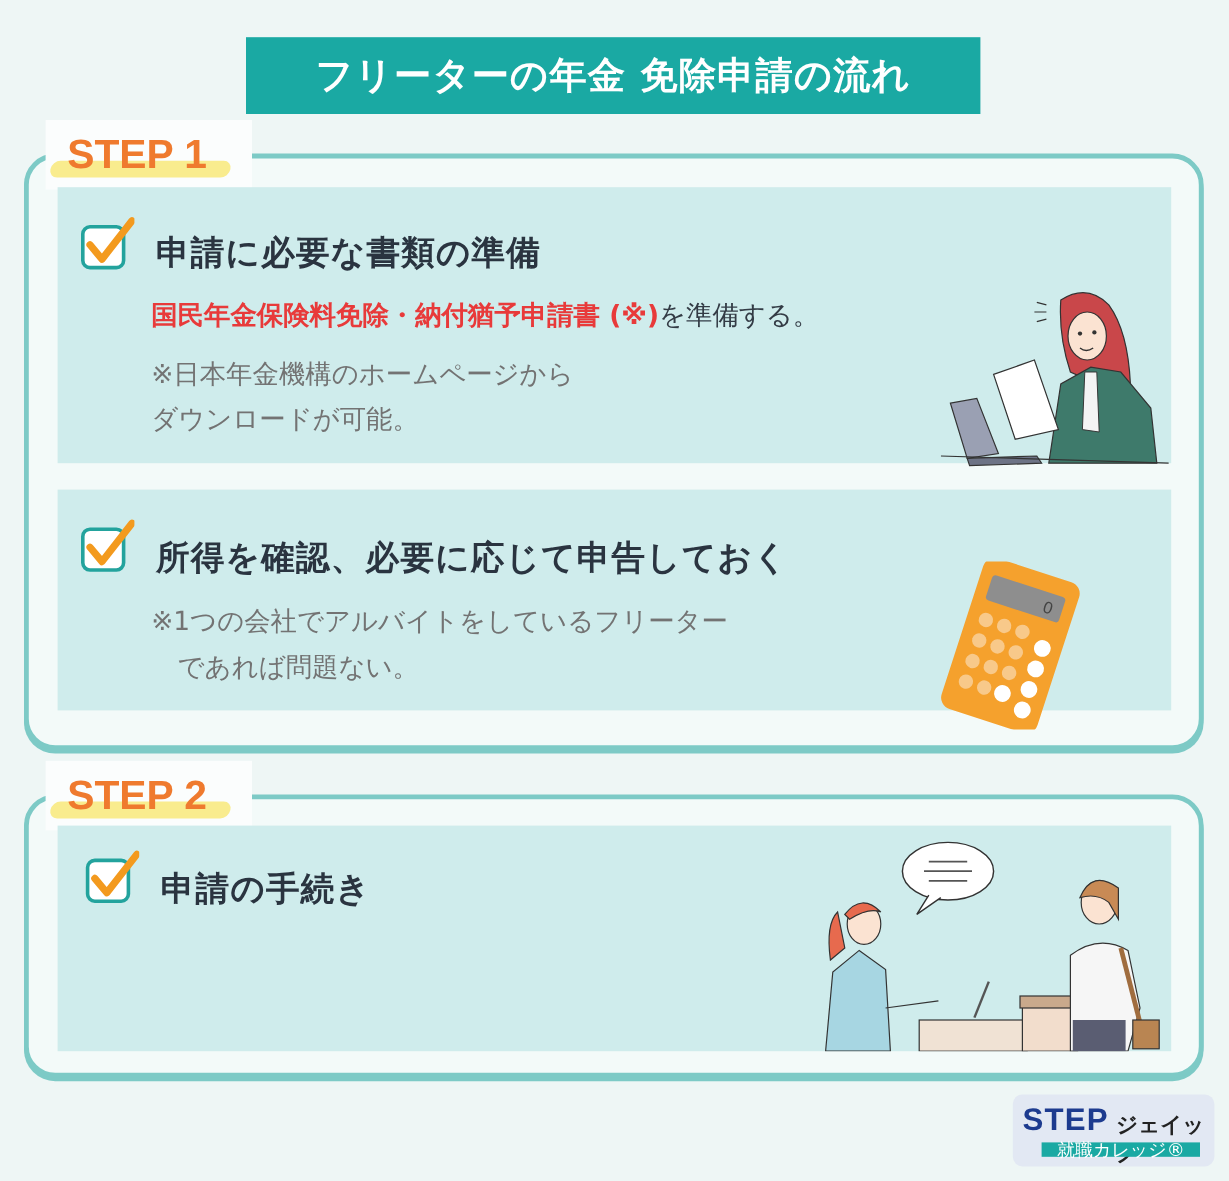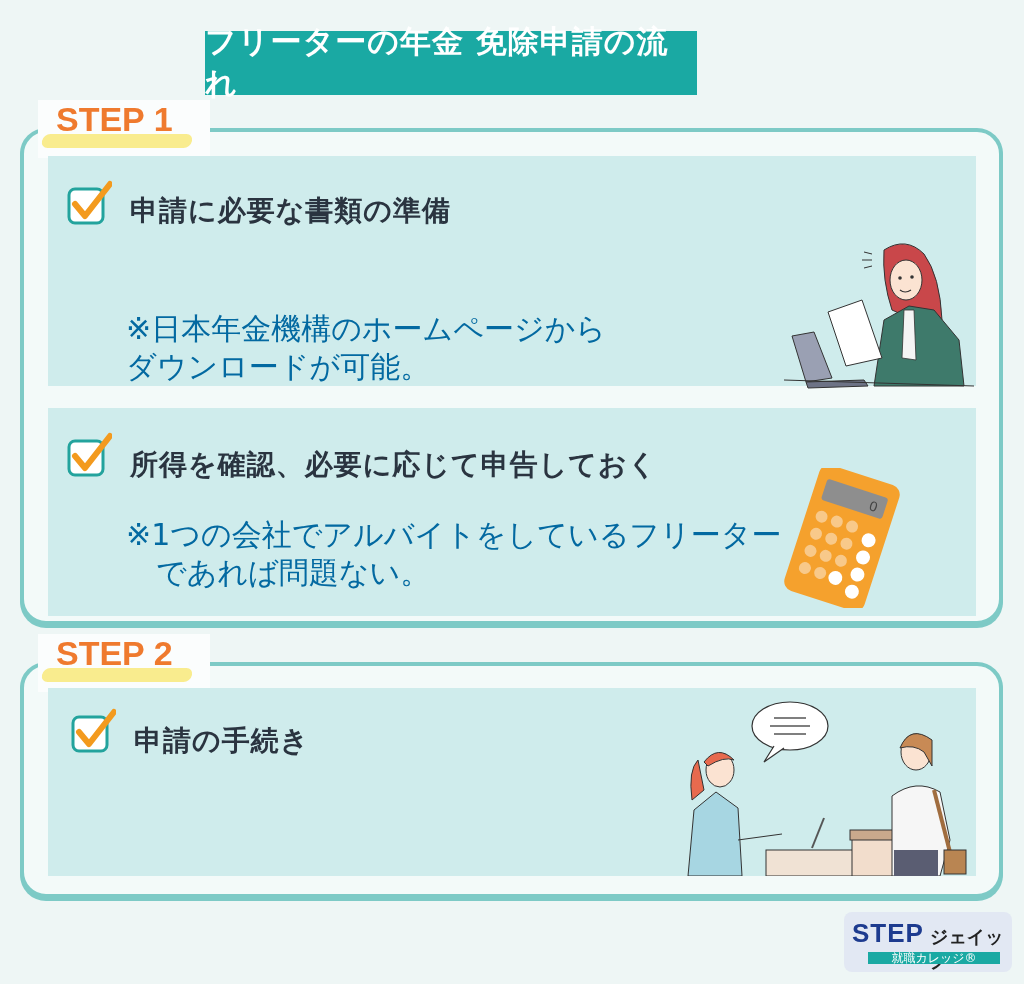--- a/index.html
+++ b/index.html
@@ -4,104 +4,106 @@
 <style>
   * { box-sizing: border-box; margin: 0; padding: 0; }
   html, body { width: 1024px; height: 984px; overflow: hidden; }
   body {
     background: #eef6f5;
     font-family: "DejaVu Sans", "Liberation Sans", sans-serif;
     color: #333b45;
     position: relative;
   }
   .title-banner {
-    position: absolute; left: 205px; top: 31px; width: 492px; height: 64px;
+    position: absolute; left: 205px; top: 31px; width: 612px; height: 64px;
     background: #1aa9a3; color: #fff;
     display: flex; align-items: center; justify-content: center;
     font-size: 31px; font-weight: bold; letter-spacing: 1px;
   }
   .step-card {
     position: absolute; left: 20px; width: 983px;
     border: 4px solid #7dcac6; border-radius: 26px;
     background: #f3faf9;
     box-shadow: 0 3px 0 #7dcac6;
   }
   .step1 { top: 128px; height: 497px; }
   .step2 { top: 662px; height: 236px; }
   .step-tag {
     position: absolute; background: #fbfdfd; height: 58px;
-    display: flex; padding-left: 18px;
+    display: flex; align-items: center; padding-left: 18px;
   }
   .step1-tag { left: 38px; top: 100px; width: 172px; }
   .step2-tag { left: 38px; top: 634px; width: 172px; }
   .step-label {
     position: relative; font-family: "Liberation Sans", sans-serif;
     font-weight: bold; font-size: 34px; color: #ef7a2e; letter-spacing: 0px;
     z-index: 1;
   }
   .step-highlight {
     position: absolute; left: 4px; top: 34px; width: 150px; height: 14px;
     background: #f9ec8e; border-radius: 8px; transform: skewX(-12deg);
   }
   .panel {
     position: absolute; left: 48px; width: 928px; background: #cfecec;
   }
   .panel1 { top: 156px; height: 230px; }
-  .panel2 { top: 408px; height: 208px; }
+  .panel2 { top: 408px; height: 184px; }
   .panel3 { top: 688px; height: 188px; padding-left: 15px; }
   .check {
     position: absolute; width: 46px; height: 46px;
   }
   .heading {
     position: absolute; font-size: 28px; font-weight: bold; color: #2a3440;
     white-space: nowrap; letter-spacing: 1px;
   }
   .body-text {
-    position: absolute; font-size: 30px; color: #0369a1; line-height: 38px;
+    position: absolute; font-size: 22px; color: #737373; line-height: 38px;
     white-space: pre-line;
-    margin-top: 16px;
   }
   .red-line {
     position: absolute; font-size: 22px; white-space: nowrap;
   }
   .red { color: #e83a3a; font-weight: bold; }
   .illus { position: absolute; }
   .logo {
     position: absolute; left: 844px; top: 912px; width: 168px; height: 60px;
     background: #e2e8f3; border-radius: 8px;
   }
   .logo-main {
     position: absolute; left: 8px; top: 6px; font-family: "Liberation Sans", sans-serif;
     font-size: 26px; font-weight: bold; color: #1d3b8f; letter-spacing: 1px;
   }
   .logo-kana {
     position: absolute; left: 86px; top: 13px; font-size: 18px; color: #222; font-weight: bold;
   }
   .logo-bar {
     position: absolute; left: 24px; top: 40px; width: 132px; height: 12px;
-    background: #1aa9a3; color: #fff; font-size: 12px; text-align: center; line-height: 12px;
+    background: #1aa9a3; color: #fff; font-size: 15px; text-align: center; line-height: 12px;
   }
 </style>
 </head>
 <body>
 
 <div class="title-banner">フリーターの年金 免除申請の流れ</div>
 
 <div class="step-card step1"></div>
 <div class="step-tag step1-tag">
   <div class="step-highlight"></div>
   <span class="step-label">STEP 1</span>
 </div>
 
 <div class="panel panel1">
   <svg class="check" style="left:18px; top:24px;" viewBox="0 0 46 46">
     <rect x="3" y="9" width="34" height="34" rx="6" fill="#fff" stroke="#23a39d" stroke-width="3"></rect>
     <path d="M9 24 L19 36 L44 4" fill="none" stroke="#f39a1e" stroke-width="6" stroke-linecap="round" stroke-linejoin="round"></path>
   </svg>
   <div class="heading" style="left:82px; top:36px;">申請に必要な書類の準備</div>
+  <div class="red-line" style="left:78px; top:92px;">
+    <span class="red">国民年金保険料免除・納付猶予申請書 (※)</span><span>を準備する。</span>
+  </div>
   <div class="body-text" style="left:78px; top:138px;">※日本年金機構のホームページから
 ダウンロードが可能。</div>
 
   <svg class="illus" style="left:736px; top:84px;" width="190" height="150" viewBox="0 0 190 150">
     <path d="M100 10 Q122 -4 140 14 Q156 36 158 80 L148 88 L108 70 Q98 40 100 10Z" fill="#c9474a" stroke="#333" stroke-width="1"></path>
     <ellipse cx="122" cy="40" rx="16" ry="20" fill="#fbe3d2" stroke="#333" stroke-width="1"></ellipse>
     <circle cx="116" cy="38" r="1.8" fill="#333"></circle>
       <circle cx="128" cy="37" r="1.8" fill="#333"></circle>
     <path d="M116 50 Q121 54 127 50" fill="none" stroke="#333" stroke-width="1.2"></path>
     <path d="M90 146 L100 80 L125 66 L150 70 L175 100 L180 146Z" fill="#3e7a6b" stroke="#333" stroke-width="1"></path>

